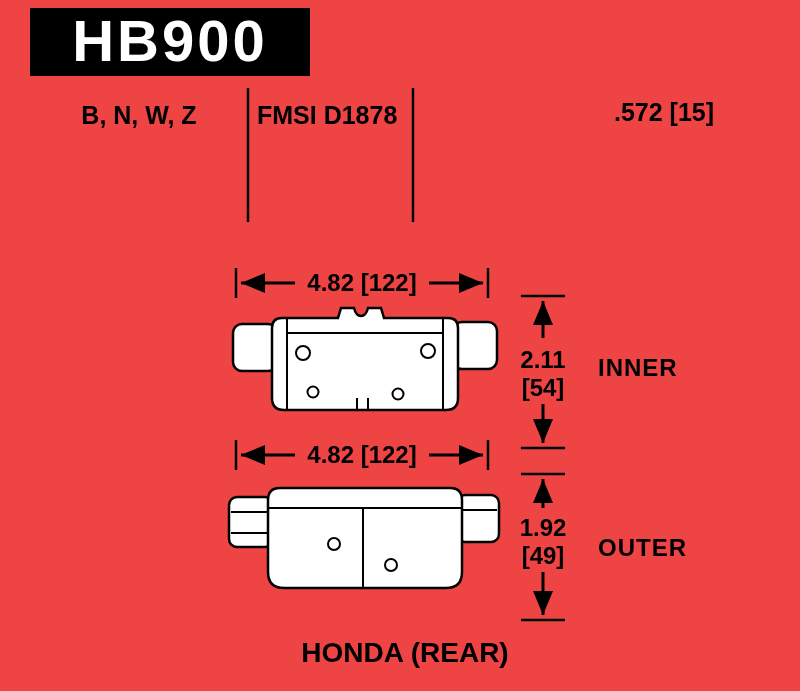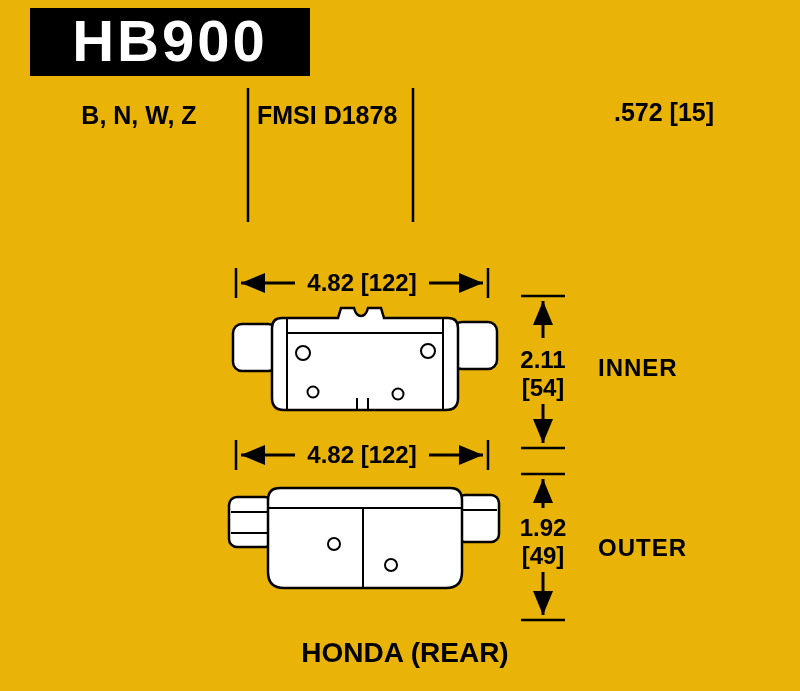--- a/index.html
+++ b/index.html
@@ -1,16 +1,16 @@
 <!DOCTYPE html>
 <html><head>
 <meta charset="utf-8">
 <style>
   html,body{margin:0;padding:0;background:#ffffff;}
-  .sheet{position:relative;width:800px;height:691px;background:#eab308;overflow:hidden;}
+  .sheet{position:relative;width:800px;height:691px;background:#ef4444;overflow:hidden;}
   svg{display:block;}
   text{fill:#000;font-family:"Liberation Sans", sans-serif;font-weight:bold;}
   .t-big{font-size:58px;fill:#ffffff;letter-spacing:3px;}
   .t-hdr{font-size:25px;}
   .t-dim{font-size:24px;}
   .t-label{font-size:24px;letter-spacing:1px;}
   .t-footer{font-size:28px;}
   .shape{fill:#ffffff;stroke:#000;stroke-width:2.5;}
   .detail{fill:none;stroke:#000;stroke-width:2;}
   .hole{fill:#ffffff;stroke:#000;stroke-width:2;}

